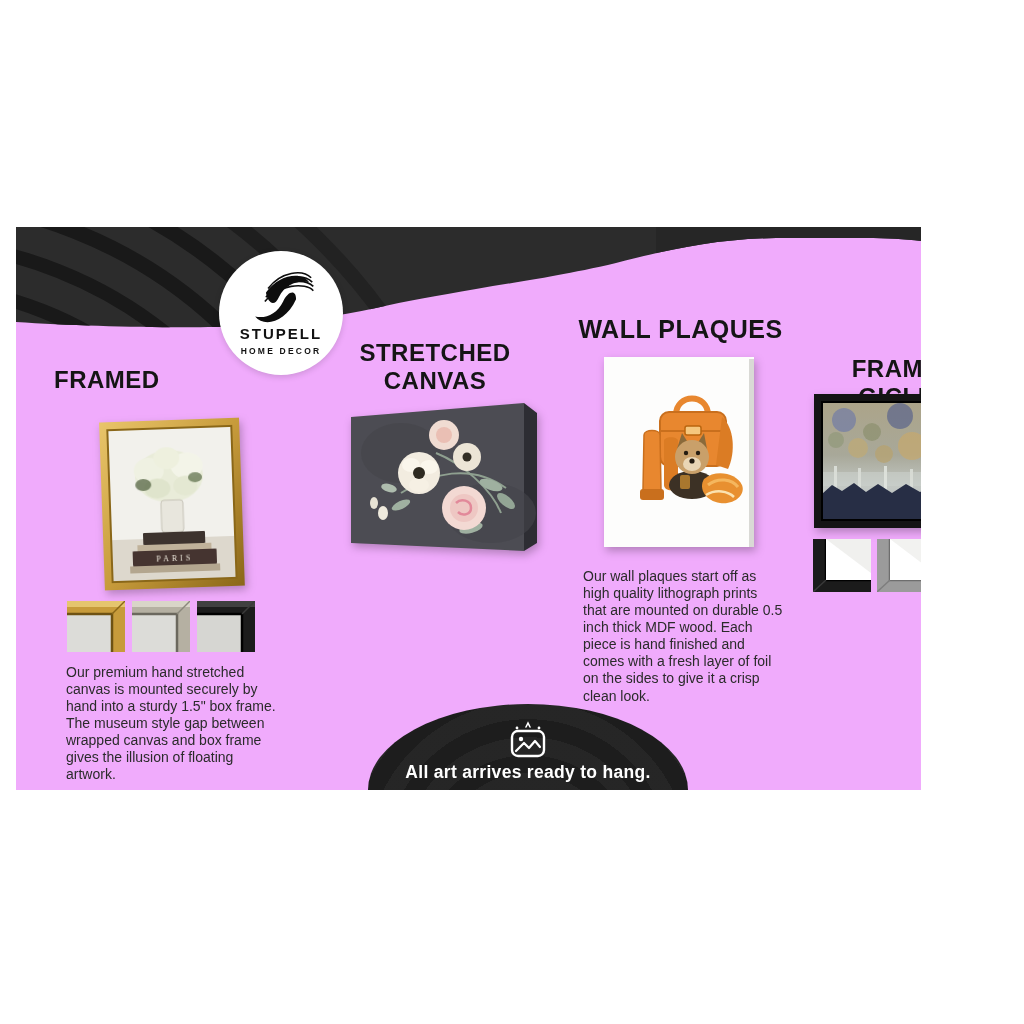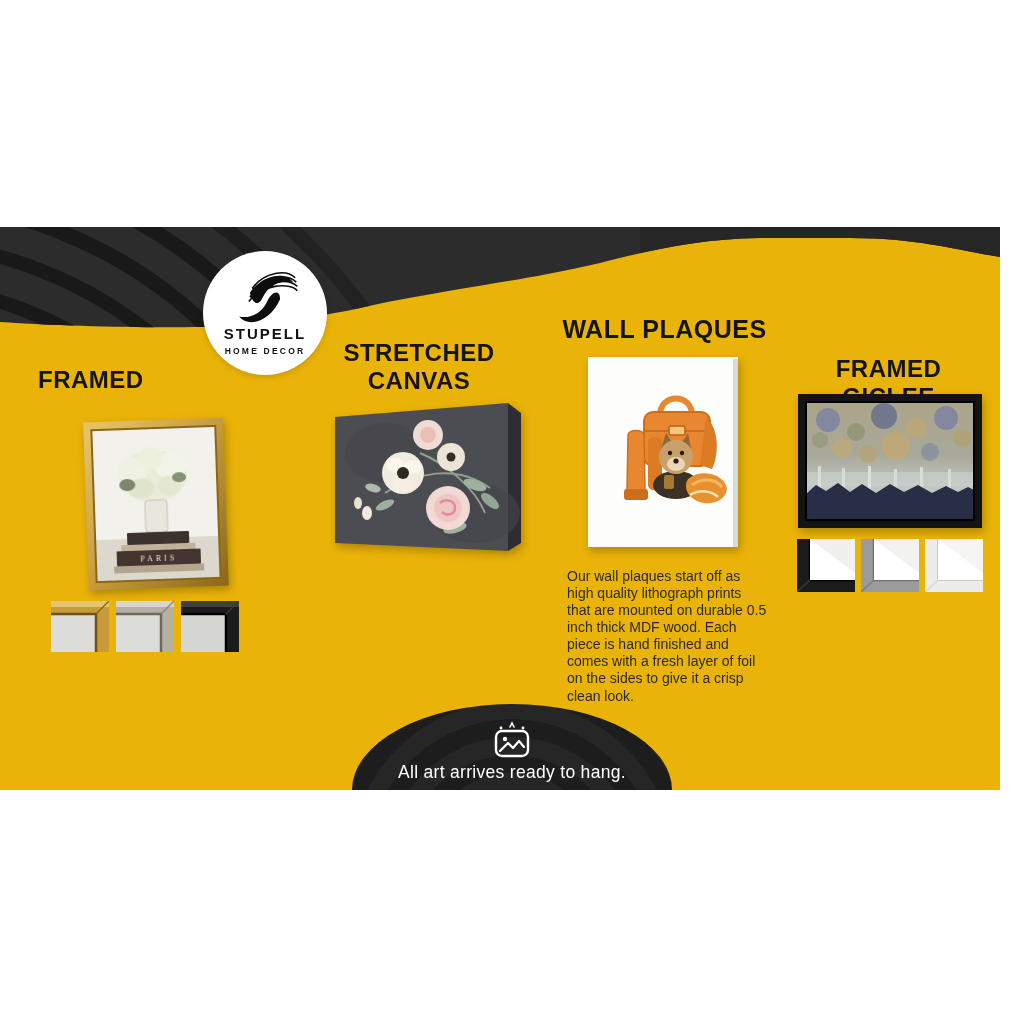--- a/index.html
+++ b/index.html
@@ -1,18 +1,18 @@
 <!DOCTYPE html>
 <html><head>
 <meta charset="utf-8">
 <style>
   html,body{margin:0;padding:0;background:#ffffff;}
   .stage{position:relative;width:1024px;height:1024px;background:#ffffff;overflow:hidden;
          font-family:"Liberation Sans", sans-serif;}
-  .poster{position:absolute;left:0;top:227px;width:1000px;height:563px;background:#eab308;overflow:hidden;}
+  .poster{position:absolute;left:16px;top:227px;width:905px;height:563px;background:#f0abfc;overflow:hidden;}
 
   
   .band-svg{position:absolute;left:0;top:0;width:1024px;height:150px;display:block;}
 
   
   .logo-circle{position:absolute;left:203px;top:24px;width:124px;height:124px;border-radius:50%;
                background:#ffffff;z-index:5;display:flex;flex-direction:column;align-items:center;
                box-shadow:0 2px 6px rgba(0,0,0,.15);}
   .logo-mark{width:72px;height:56px;margin-top:16px;}
   .logo-name{font-size:15px;font-weight:bold;letter-spacing:2px;color:#121212;margin-top:2px;}
@@ -25,21 +25,21 @@
 
   .artwork{position:absolute;filter:drop-shadow(2px 4px 4px rgba(0,0,0,.25));}
   .samples{position:absolute;display:flex;}
   .samples svg{display:block;}
 
   
   .dome{position:absolute;left:352px;top:477px;width:320px;height:86px;background:#1d1d1d;
         border-radius:50% 50% 0 0 / 100% 100% 0 0;overflow:hidden;z-index:4;}
   .dome::before{content:"";position:absolute;inset:-40px;
         background:repeating-radial-gradient(circle at 50% 120%, rgba(255,255,255,.04) 0 18px, rgba(255,255,255,0) 18px 36px);}
-  .dome-inner{position:relative;height:100%;display:flex;flex-direction:column;align-items:center;justify-content:flex-end;}
+  .dome-inner{position:relative;height:100%;display:flex;flex-direction:column;align-items:center;justify-content:flex-end;font-weight:bold;}
   .dome-text{color:#ffffff;font-size:17.5px;letter-spacing:.3px;margin-bottom:7px;}
   .dome-icon{width:46px;height:40px;margin-bottom:2px;}
 </style>
 </head>
 <body>
 
 <div class="stage">
   <div class="poster">
 
     <svg class="band-svg" viewBox="0 0 1024 150" aria-hidden="true">
@@ -131,20 +131,21 @@
       </svg>
       <svg width="58" height="51" viewBox="0 0 58 51">
         <rect width="58" height="51" fill="#d6d6d2"></rect>
         <path d="M0,0 H58 V51 H45 V13 H0 Z" fill="#1c1c1c"></path>
         <path d="M0,0 H58 V6 H0 Z" fill="#4a4a4a" opacity=".8"></path>
         <path d="M0,13 H45 V51" fill="none" stroke="#000000" stroke-width="2.5"></path>
         <line x1="45" y1="13" x2="58" y2="0" stroke="#3a3a3a" stroke-width="1.4"></line>
       </svg>
     </div>
 
+    <div class="col-para" style="left:50px;top:437px;width:216px;">Our premium hand stretched canvas is mounted securely by hand into a sturdy 1.5" box frame. The museum style gap between wrapped canvas and box frame gives the illusion of floating artwork.</div>
 
     <div class="col-title center" style="left:330px;top:112px;width:178px;">
       <span>STRETCHED</span><br>
       <span>CANVAS</span>
     </div>
 
     <svg class="artwork" style="left:325px;top:166px;" width="205" height="170" viewBox="0 0 205 170">
       <polygon points="183,10 196,20 196,150 183,158" fill="#2d2d33"></polygon>
       <polygon points="10,24 183,10 183,158 10,150" fill="#4c4c53"></polygon>
       <ellipse cx="60" cy="60" rx="40" ry="30" fill="#444449" opacity=".6"></ellipse>

